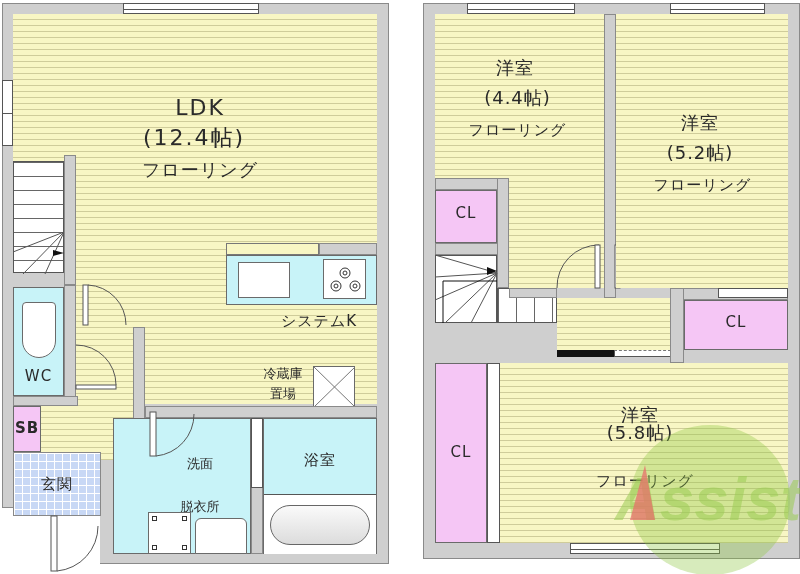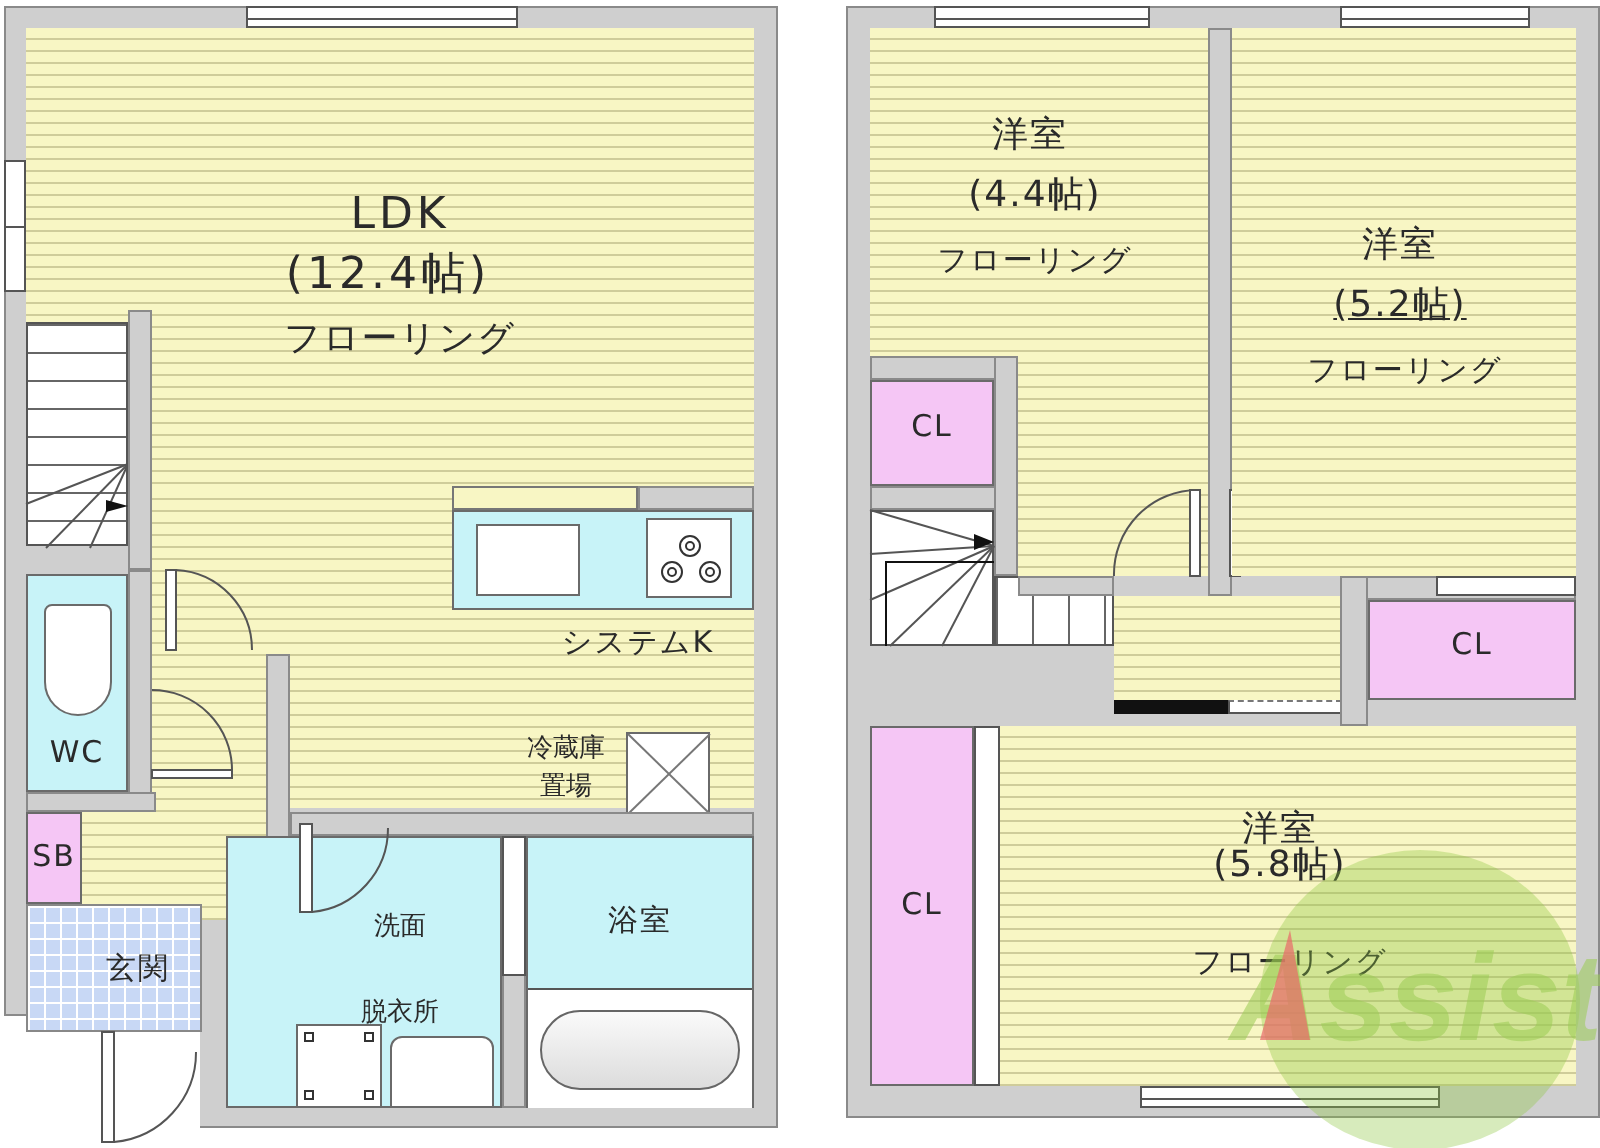--- a/index.html
+++ b/index.html
@@ -85,24 +85,24 @@
   <rect x="0" y="0" width="5" height="40" fill="#fff" stroke="#555"></rect>
   <path d="M5,0 A40,40 0 0 1 43,40" fill="none" stroke="#555"></path>
 </svg>
 <svg style="left:76px;top:345px;" width="45" height="45">
   <path d="M0,0 A40,40 0 0 1 40,40" fill="none" stroke="#555"></path>
   <rect x="0" y="40" width="40" height="4" fill="#fff" stroke="#555"></rect>
 </svg>
 <div class="abs wall" style="left:133px;top:327px;width:12px;height:160px;"></div>
 
 <div class="abs pink" style="left:13px;top:406px;width:28px;height:46px;"></div>
-<div class="abs lbl room-sm" style="left:13px;top:420px;width:28px;">SB</div>
+<div class="abs lbl room-sm" style="left:13px;top:420px;width:28px;font-weight:bold;">SB</div>
 
 <div class="abs tile" style="left:13px;top:452px;width:88px;height:64px;border:1px solid #888;"></div>
-<div class="abs lbl room-sm" style="left:44px;top:476px;width:50px;">玄関</div>
+<div class="abs lbl room-sm" style="left:32px;top:476px;width:50px;">玄関</div>
 <svg style="left:50px;top:516px;" width="50" height="58">
   <rect x="1" y="0" width="6" height="55" fill="#fff" stroke="#555"></rect>
   <path d="M7,55 A45,45 0 0 0 48,10" fill="none" stroke="#555"></path>
 </svg>
 
 <div class="abs wall" style="left:145px;top:406px;width:232px;height:12px;"></div>
 <div class="abs aqua" style="left:113px;top:418px;width:138px;height:136px;"></div>
 <svg style="left:150px;top:408px;" width="45" height="50">
   <rect x="0" y="4" width="6" height="44" fill="#fff" stroke="#555"></rect>
   <path d="M6,48 A42,42 0 0 0 44,6" fill="none" stroke="#555"></path>
@@ -162,21 +162,21 @@
 <svg style="left:615px;top:245px;" width="52" height="45">
   <rect x="0" y="0" width="5" height="43" fill="#fff" stroke="#555"></rect>
   <path d="M5,0 A42,42 0 0 1 47,43" fill="none" stroke="#555"></path>
 </svg>
 <div class="abs" style="left:557px;top:350px;width:57px;height:7px;background:#111;"></div>
 <div class="abs" style="left:614px;top:350px;width:57px;height:7px;background:#fff;border:1px solid #555;border-top:1px dashed #777;"></div>
 
 <div class="abs floor" style="left:616px;top:14px;width:172px;height:274px;"></div>
 <div class="abs win" style="left:670px;top:3px;width:95px;height:11px;"></div>
 <div class="abs lbl room-mid" style="left:640px;top:113px;width:120px;">洋室</div>
-<div class="abs lbl room-mid" style="left:625px;top:143px;width:150px;text-decoration:underline;">(5.2帖)</div>
+<div class="abs lbl room-mid" style="left:625px;top:143px;width:150px;">(5.2帖)</div>
 <div class="abs lbl room-sm" style="left:620px;top:177px;width:165px;">フローリング</div>
 
 <div class="abs wall" style="left:670px;top:288px;width:118px;height:12px;"></div>
 <div class="abs" style="left:718px;top:288px;width:70px;height:10px;background:#fff;border:1px solid #555;"></div>
 <div class="abs wall" style="left:670px;top:288px;width:14px;height:75px;"></div>
 <div class="abs pink" style="left:684px;top:300px;width:104px;height:50px;"></div>
 <div class="abs lbl room-sm" style="left:684px;top:314px;width:104px;">CL</div>
 
 <div class="abs floor" style="left:500px;top:363px;width:288px;height:180px;"></div>
 <div class="abs pink" style="left:435px;top:363px;width:52px;height:180px;"></div>

